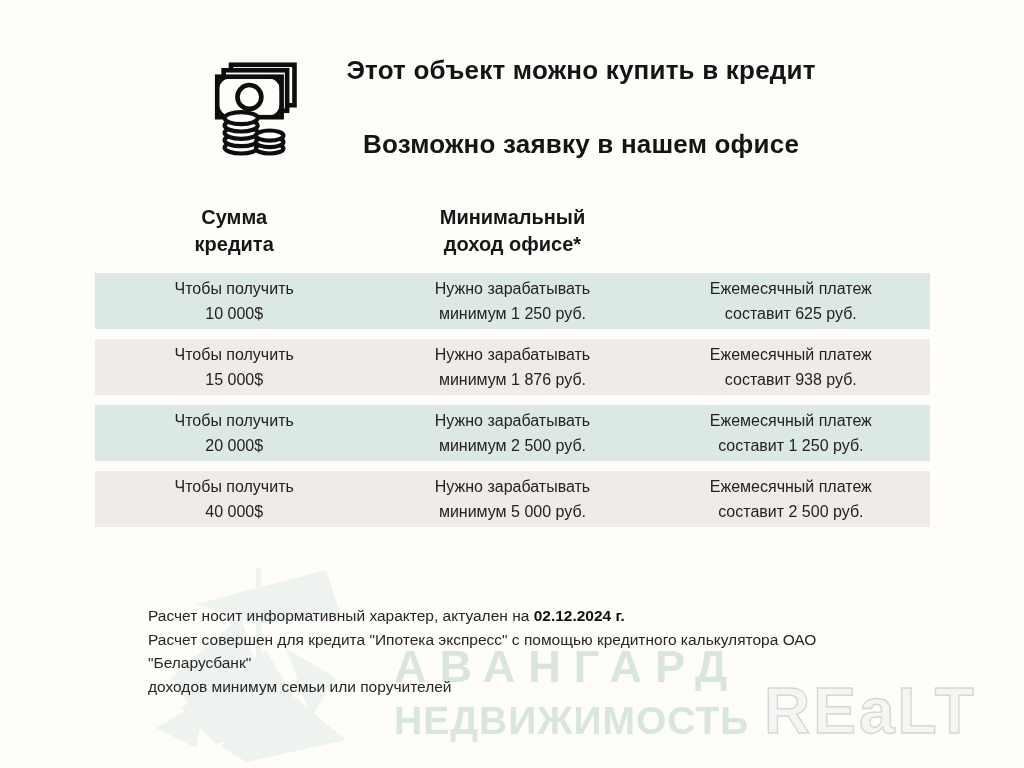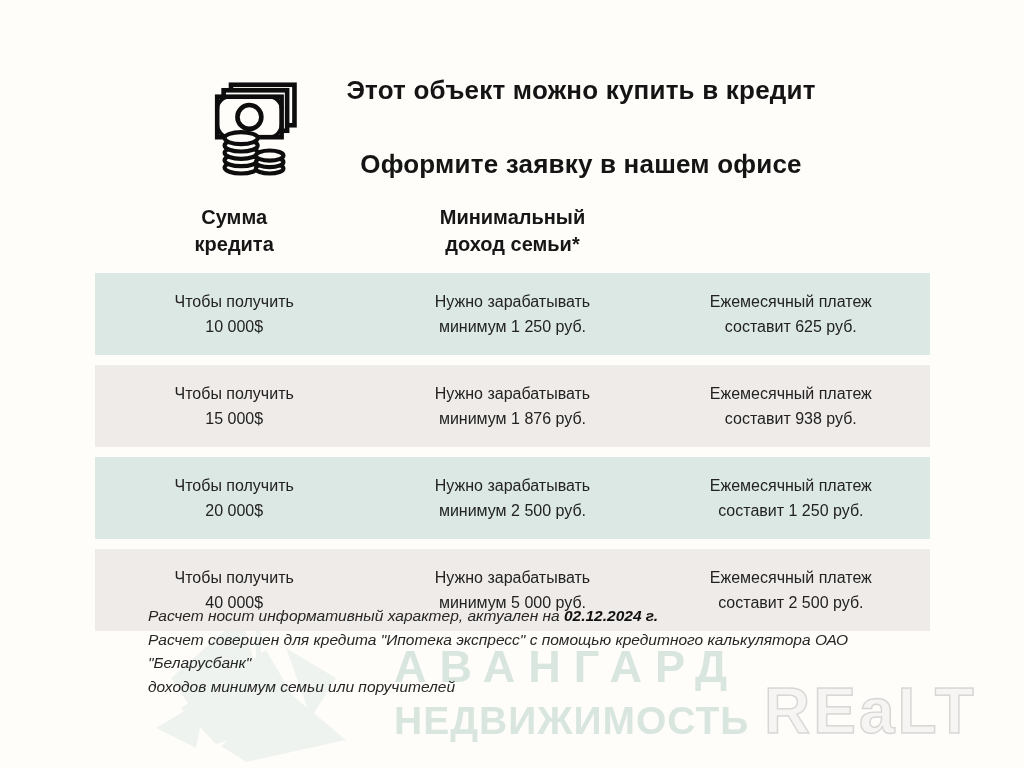--- a/index.html
+++ b/index.html
@@ -25,48 +25,48 @@
     font-size: 64px; font-weight: 700; letter-spacing: 3px;
     color: rgba(228,228,228,0.30);
     -webkit-text-stroke: 1.4px rgba(186,186,186,0.55);
     white-space: nowrap;
   }
 
   
   .content { position: absolute; inset: 0; z-index: 1; }
 
   .header {
-    position: absolute; top: 72px; left: 0; width: 100%;
+    position: absolute; top: 52px; left: 0; width: 100%;
     display: flex; justify-content: center; align-items: center; gap: 46px;
   }
   .money-icon { width: 92px; height: 98px; flex: 0 0 auto; }
   .page-title {
     margin: 0; text-align: center;
     font-size: 26px; font-weight: 700; line-height: 37px;
     color: #141414; letter-spacing: 0.2px; white-space: pre-line;
   }
 
   .credit-table { position: absolute; left: 95px; top: 204px; width: 835px; }
   .table-head {
     display: grid; grid-template-columns: 1fr 1fr 1fr;
     text-align: center; font-weight: 700; font-size: 20px; line-height: 27px;
     color: #161616; white-space: pre-line; margin-bottom: 15px;
   }
   .table-row {
     display: grid; grid-template-columns: 1fr 1fr 1fr; align-items: center;
-    height: 82px; margin-bottom: 10px;
+    height: 56px; margin-bottom: 10px;
     text-align: center; font-size: 16px; line-height: 25px;
     color: #222; white-space: pre-line;
   }
   .row-teal { background: #dce8e4; }
   .row-gray { background: #efebe8; }
 
   .footer {
     position: absolute; left: 148px; top: 604px; width: 762px;
-    font-size: 15.5px; line-height: 23.5px; color: #262626; font-style: italic;
+    font-size: 15.5px; line-height: 23.5px; color: #262626;
   }
   .footer b { font-weight: 700; color: #111; }
 </style>
 </head>
 <body>
 
 <div class="wm-layer">
   <svg class="wm-emblem" width="252" height="210" viewBox="0 0 252 210">
     <g fill="#2f7a68" opacity="0.07">
       <polygon points="60,46 190,12 205,58 120,66"></polygon>
@@ -102,30 +102,30 @@
         <ellipse cx="36" cy="87" rx="18" ry="6.5"></ellipse>
         <ellipse cx="36" cy="79" rx="18" ry="6.5"></ellipse>
         <ellipse cx="36" cy="71" rx="18" ry="6.5"></ellipse>
         <ellipse cx="36" cy="63" rx="18" ry="6.5"></ellipse>
         <ellipse cx="67" cy="96" rx="15" ry="5.5"></ellipse>
         <ellipse cx="67" cy="89" rx="15" ry="5.5"></ellipse>
         <ellipse cx="67" cy="82" rx="15" ry="5.5"></ellipse>
       </g>
     </svg>
     <h1 class="page-title"><span>Этот объект можно купить в кредит</span><br>
-      <span>Оформите заявку в нашем офисе</span>
+      <span>Возможно заявку в нашем офисе</span>
     </h1>
   </div>
 
   <div class="credit-table">
     <div class="table-head">
       <div>Сумма
 кредита</div>
       <div>Минимальный
-доход семьи*</div>
+доход офисе*</div>
     </div>
 
     <div class="table-row row-teal">
       <div>Чтобы получить
 10 000$</div>
       <div>Нужно зарабатывать
 минимум 1 250 руб.</div>
       <div>Ежемесячный платеж
 составит 625 руб.</div>
     </div>

